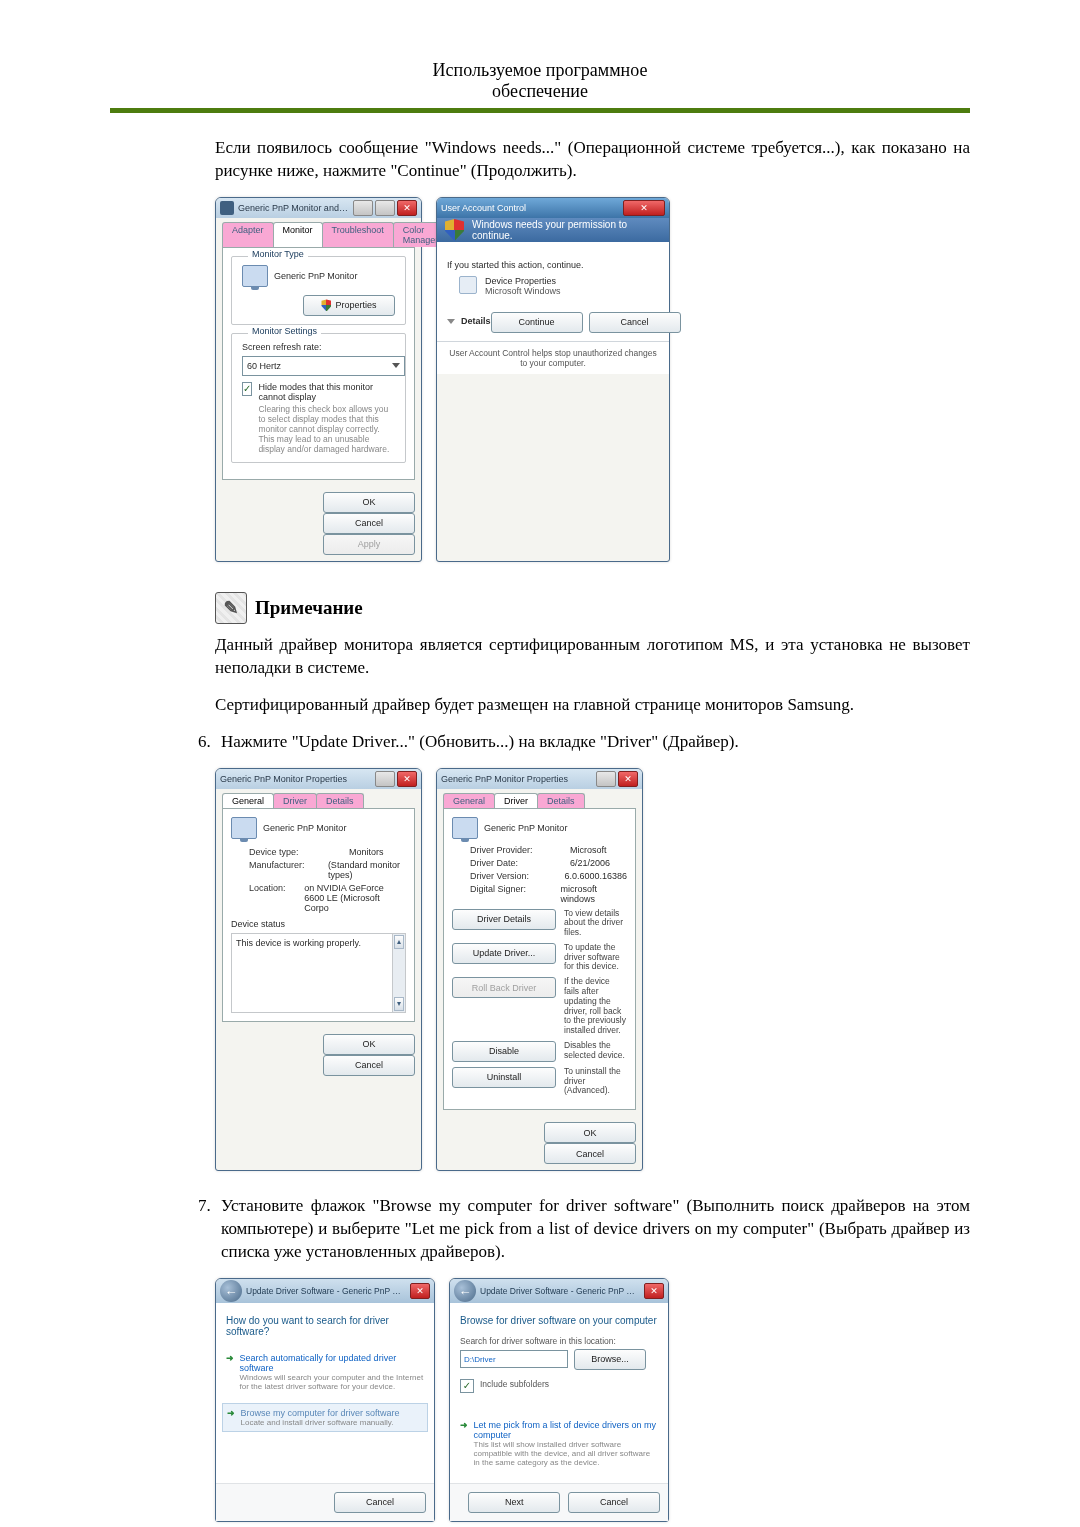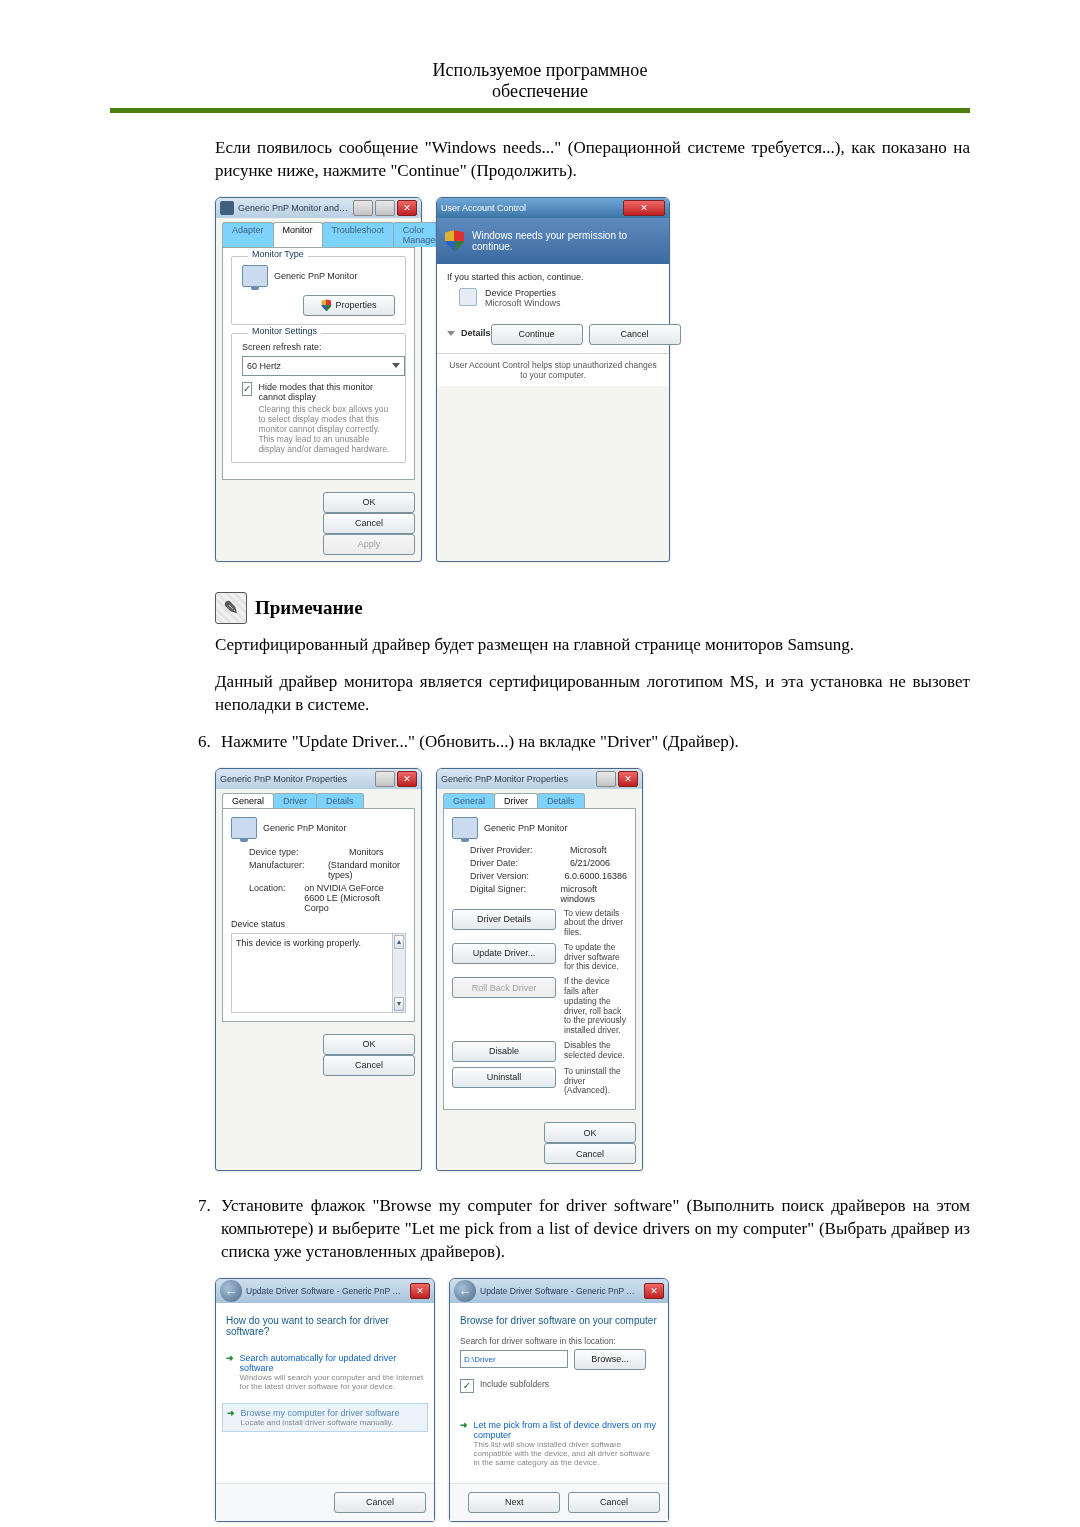--- a/index.html
+++ b/index.html
@@ -57,42 +57,42 @@
     gap: 4px;
   }
   .titlebar.light { background: linear-gradient(#d7e6f2, #b9cfe2); color: #2a3a4a; }
   .titlebar .tbtitle { flex: 1; font-size: 9px; white-space: nowrap; overflow: hidden; text-overflow: ellipsis; }
   .ctrlbtns { display: flex; gap: 2px; }
   .cb { width: 18px; height: 14px; border-radius: 2px; background: linear-gradient(#e8e8e8,#c4c4c4); border:1px solid #888; }
   .cb.close { background: linear-gradient(#f06868,#c02020); border-color:#802020; position:relative; }
   .cb.close.big { width: 40px; }
   .cb.close::after{content:"✕";position:absolute;inset:0;display:flex;align-items:center;justify-content:center;color:#fff;font-size:9px;}
   .tabsrow { display:flex; padding: 4px 6px 0 6px; gap:0; font-size:9px; }
-  .tab { padding:2px 9px; border:1px solid #9aa; background:#7dd3fc; border-bottom:none; border-radius:3px 3px 0 0; margin-right:-1px; color:#406080;}
+  .tab { padding:2px 9px; border:1px solid #9aa; background:#f9a8d4; border-bottom:none; border-radius:3px 3px 0 0; margin-right:-1px; color:#406080;}
   .tab.active { background:#fff; position:relative; z-index:2; color:#000;}
   .panel { background:#fff; border:1px solid #9aa; margin:0 6px 6px 6px; padding:8px; }
   .group { border:1px solid #c5c8cb; padding:8px 10px; margin-bottom:8px; position:relative; border-radius:2px;}
   .group-title { position:absolute; top:-8px; left:16px; background:#fff; padding:0 4px; font-size:9px; color:#204060; }
   .monrow { display:flex; align-items:center; gap:6px; font-size:9px; }
   .monicon { width:24px; height:20px; background:#cadbf0; border:1px solid #6b8bb0; border-radius:2px; position:relative;}
   .monicon::after{content:"";position:absolute;left:8px;bottom:-4px;width:8px;height:4px;background:#6b8bb0;border-radius:0 0 2px 2px;}
   .btn { display:inline-flex; align-items:center; justify-content:center; min-width:70px; height:19px; padding:0 10px; font-size:9px; border:1px solid #7a939f; border-radius:3px; background:linear-gradient(#fdfdfd,#e3e9ed); color:#222; }
   .btn.disabled { color:#a0a0a0; background:linear-gradient(#f6f6f6,#ececec);text-align:center; }
   .rowlabel { display:block; font-size:9px; margin-bottom:4px; }
   .select { width:100%; height:18px; border:1px solid #7a939f; background:#fff; display:flex; align-items:center; justify-content:space-between; padding:0 4px; font-size:9px;}
   .select .caret { width:0;height:0;border-left:4px solid transparent;border-right:4px solid transparent;border-top:5px solid #555;}
   .chkrow { display:flex; align-items:flex-start; gap:6px; font-size:9px; margin-top:6px;}
   .chk { width:12px;height:12px;border:1px solid #7a939f;background:#fff;display:flex;align-items:center;justify-content:center;font-size:10px;color:#2a6a2a;}
   .footer { text-align:right; padding:6px; }
   .footer .btn { margin-left:6px; }
 
   
   .uac { width: 232px; }
   .uac-body { padding:10px; background:#fff; }
-  .uac-band { background:linear-gradient(#5f8bbf,#3b6aa0); color:#fff; display:flex; align-items:flex-end; gap:8px; padding:12px 8px; margin:-10px -10px 8px -10px; font-size:10px;}
+  .uac-band { background:linear-gradient(#5f8bbf,#3b6aa0); color:#fff; display:flex; align-items:flex-end; gap:8px; padding:1px 8px; margin:-10px -10px 18px -10px; font-size:10px;}
   .shield { width:20px;height:22px;background:conic-gradient(#e03030 0 90deg,#3a7a3a 90deg 180deg,#3060c0 180deg 270deg,#e0b030 270deg 360deg); clip-path: polygon(50% 0,100% 12%,100% 55%,50% 100%,0 55%,0 12%);}
   .uac-entry { display:flex; align-items:flex-start; gap:8px; font-size:9px; margin:6px 12px;}
   .uac-entry .smicon { width:16px;height:16px;background:#e6edf5;border:1px solid #9bb3cc;border-radius:2px;}
   .uac-actions { display:flex; justify-content:flex-end; gap:6px; margin-top:6px;}
   .uac-note { border-top:1px solid #d0d6dc; margin:8px -10px -10px -10px; padding:6px 10px; font-size:8.5px; color:#555;text-align:center;}
   .uac-details { display:flex; align-items:center; gap:6px; font-size:9px; margin-top:4px;}
 
   
   .note-head { display:flex; align-items:center; gap:8px; margin: 30px 0 10px 105px; font-weight:bold; font-size:19px;}
   .note-icon { width:30px;height:30px;border:1px solid #555;border-radius:3px; background: repeating-linear-gradient(45deg,#f0f0f0 0 3px,#e4e4e4 3px 6px); position:relative;}
@@ -231,22 +231,22 @@
         <div class="uac-note">User Account Control helps stop unauthorized changes to your computer.</div>
       </div>
     </div>
   </div>
 
   <div class="note-head">
     <span class="note-icon"></span>
     <span>Примечание</span>
   </div>
   <div class="note-body">
+    <p>Данный драйвер монитора является сертифицированным логотипом MS, и эта установка не вызовет неполадки в системе.</p>
     <p>Сертифицированный драйвер будет размещен на главной странице мониторов Samsung.</p>
-    <p>Данный драйвер монитора является сертифицированным логотипом MS, и эта установка не вызовет неполадки в системе.</p>
   </div>
 
   <ol class="steps" start="6">
     <li>Нажмите "Update Driver..." (Обновить...) на вкладке "Driver" (Драйвер).</li>
   </ol>
 
   <div class="figrow">
 
     <div class="win propwin">
       <div class="titlebar light">

